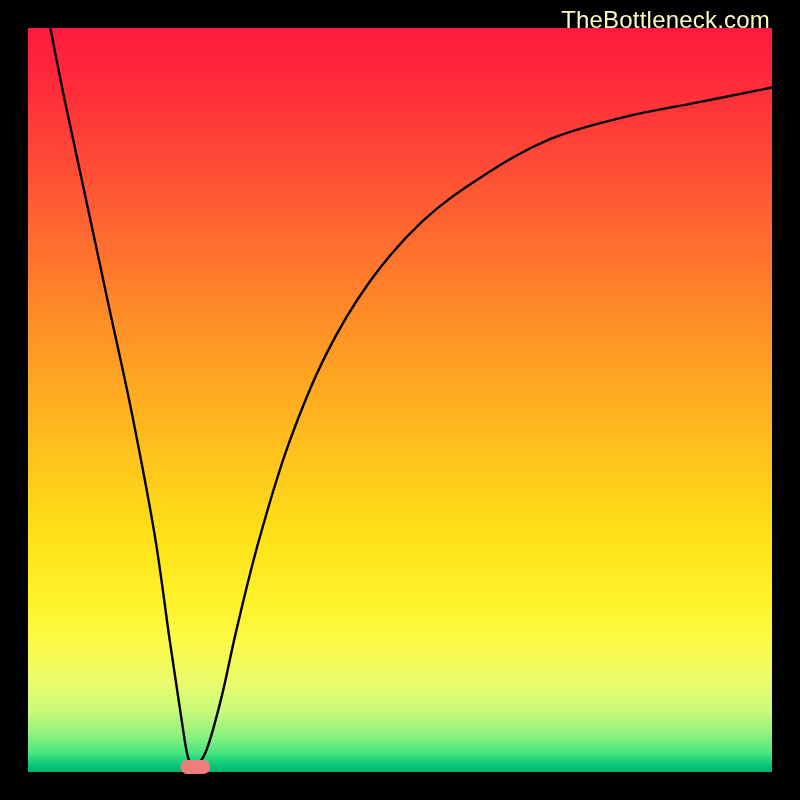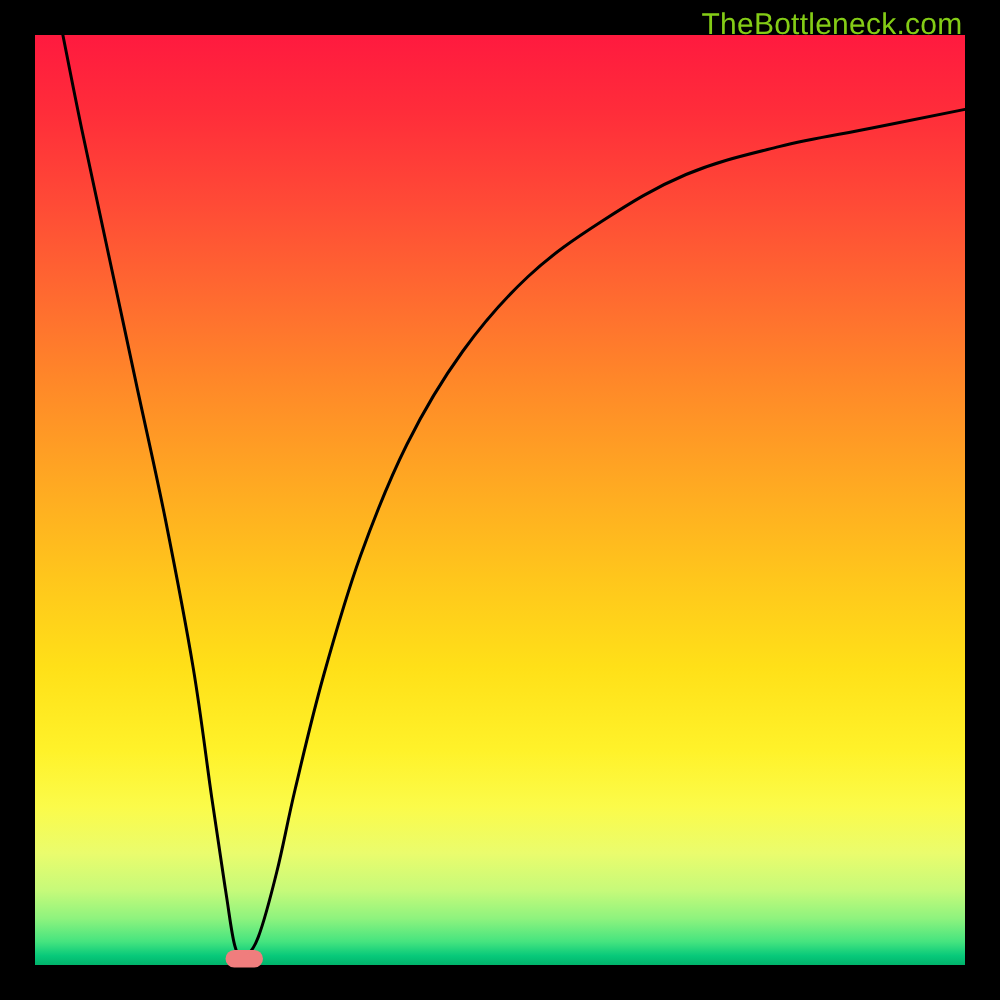--- a/index.html
+++ b/index.html
@@ -41,21 +41,21 @@
       #8ef37e 95%,
       #45e47f 97.5%,
       #08c97a 99%,
       #00b36b 100%
     );
   }
   .watermark {
     position: absolute;
     top: 6px;
     right: 30px;
-    color: #84cc16;
+    color: #fef9c3;
     font-size: 24px;
     letter-spacing: 0.2px;
     font-weight: 400;
     pointer-events: none;
     user-select: none;
   }
   .curve-svg {
     position: absolute;
     left: 0;
     top: 0;

